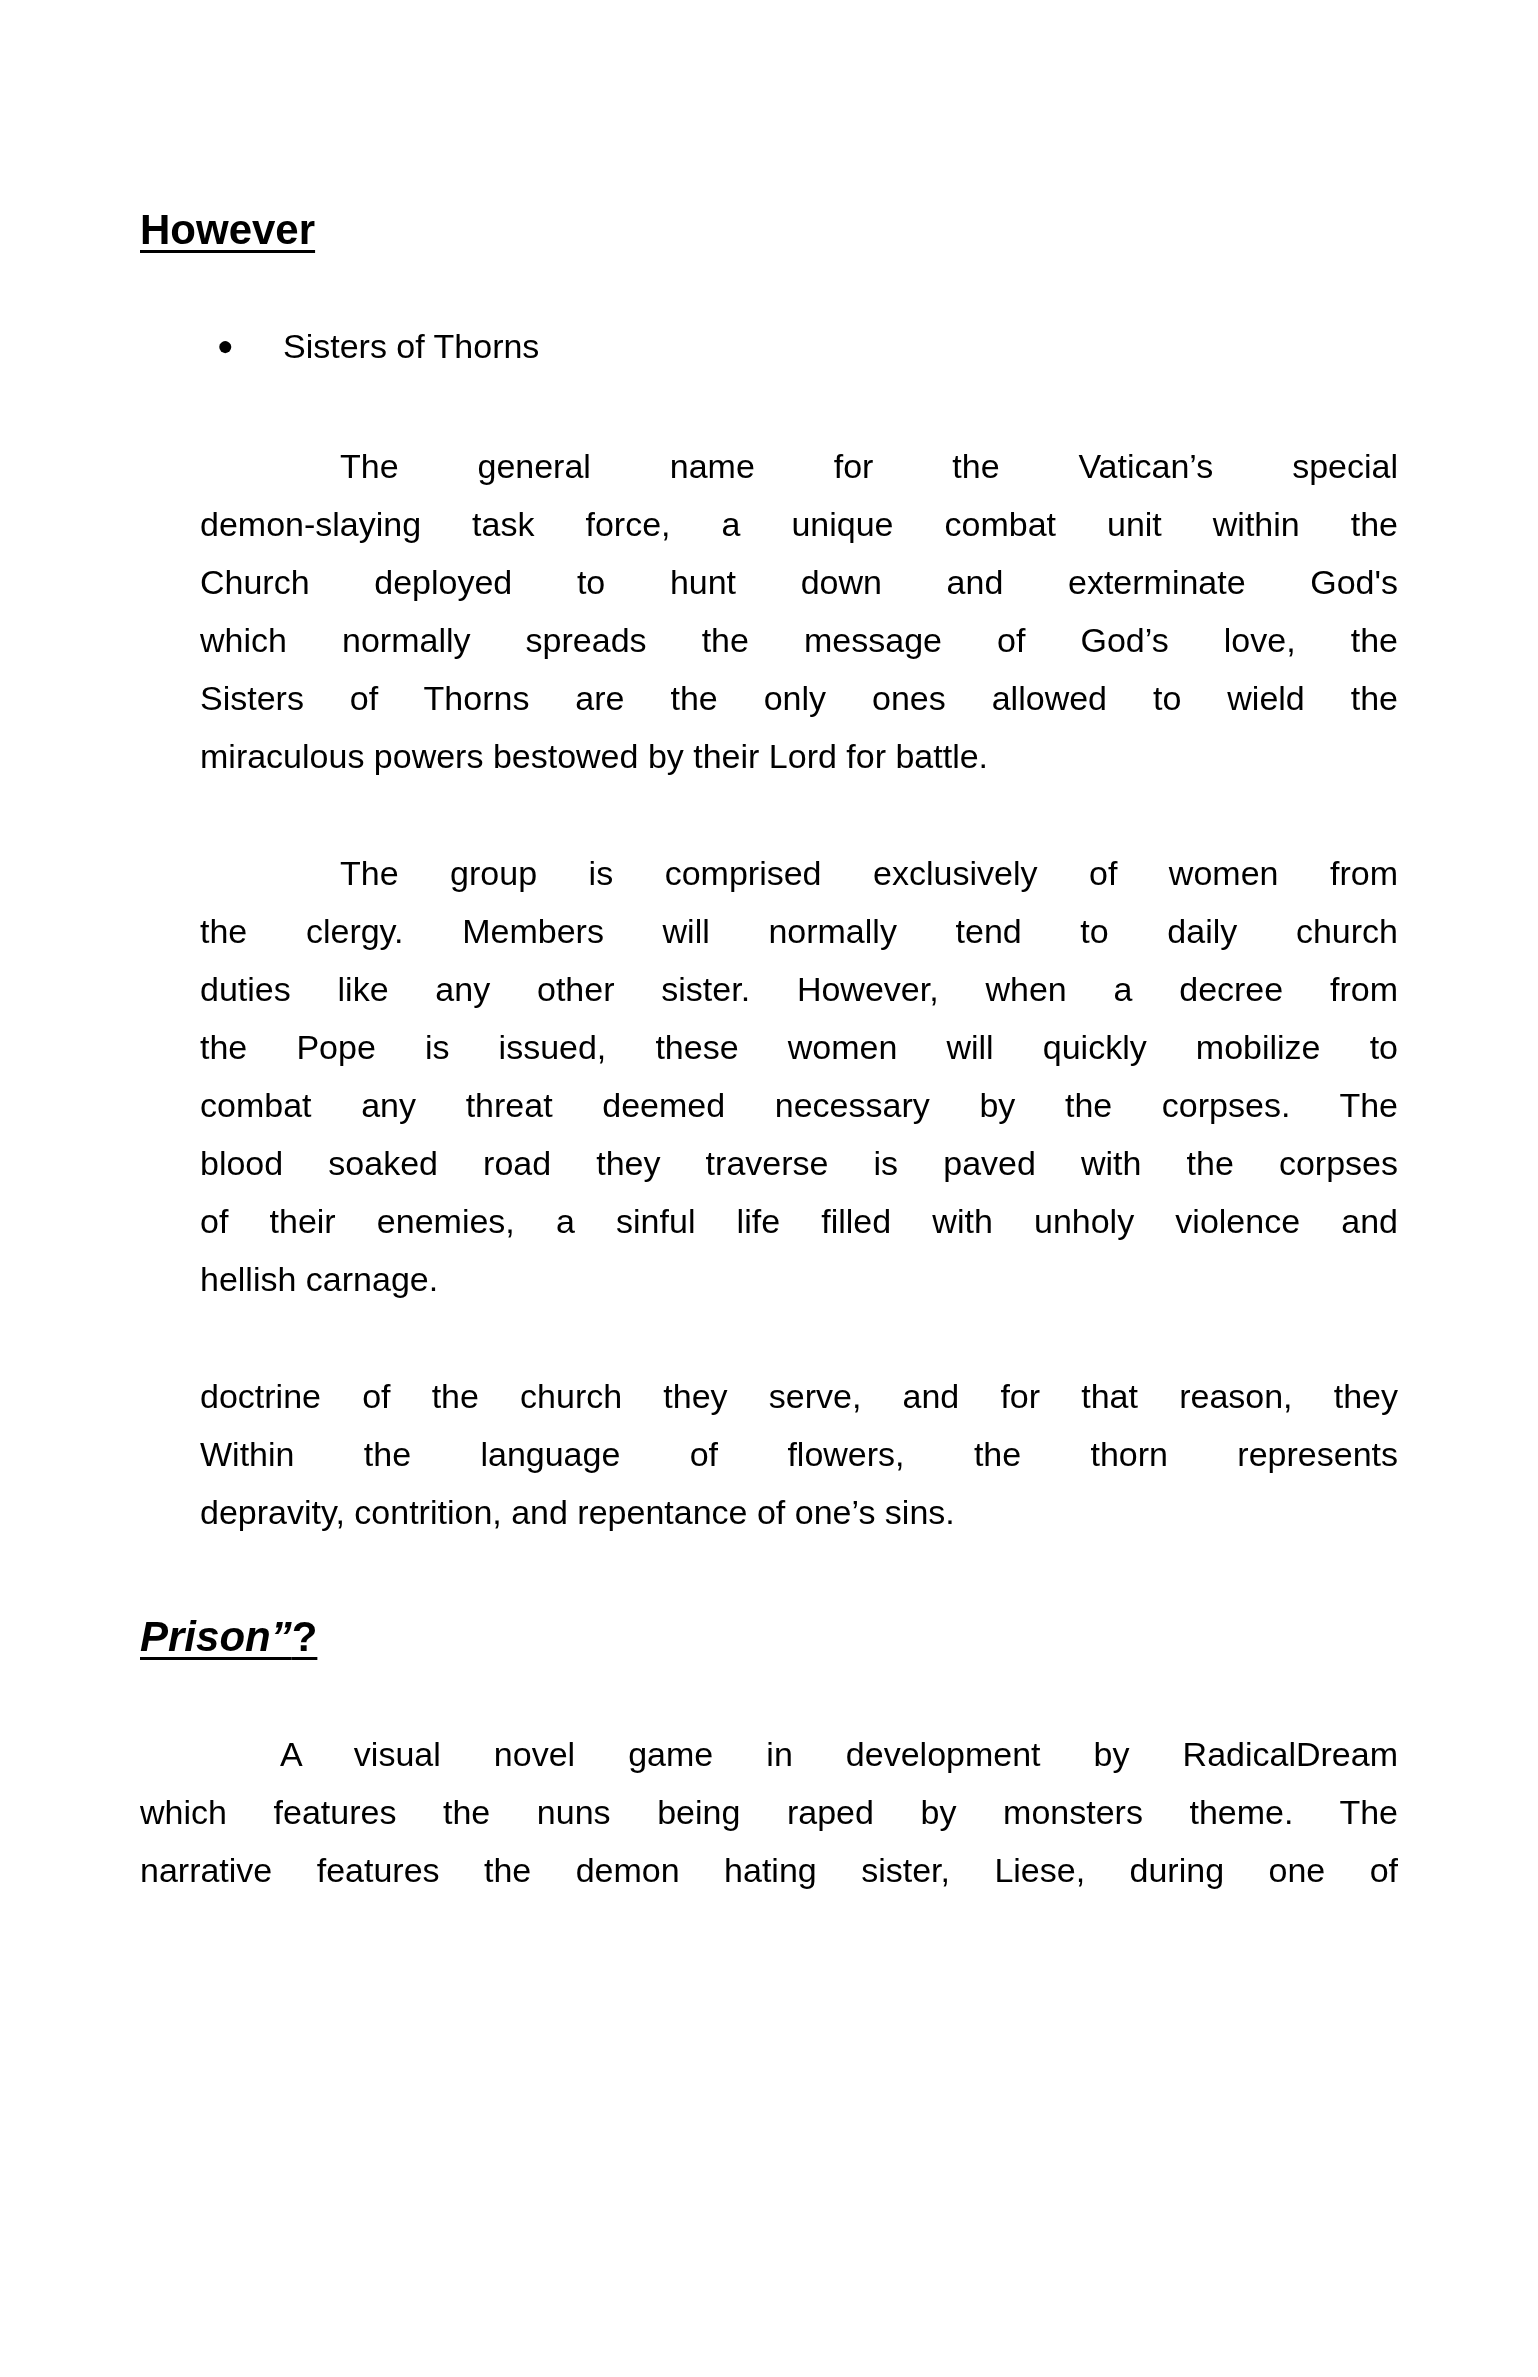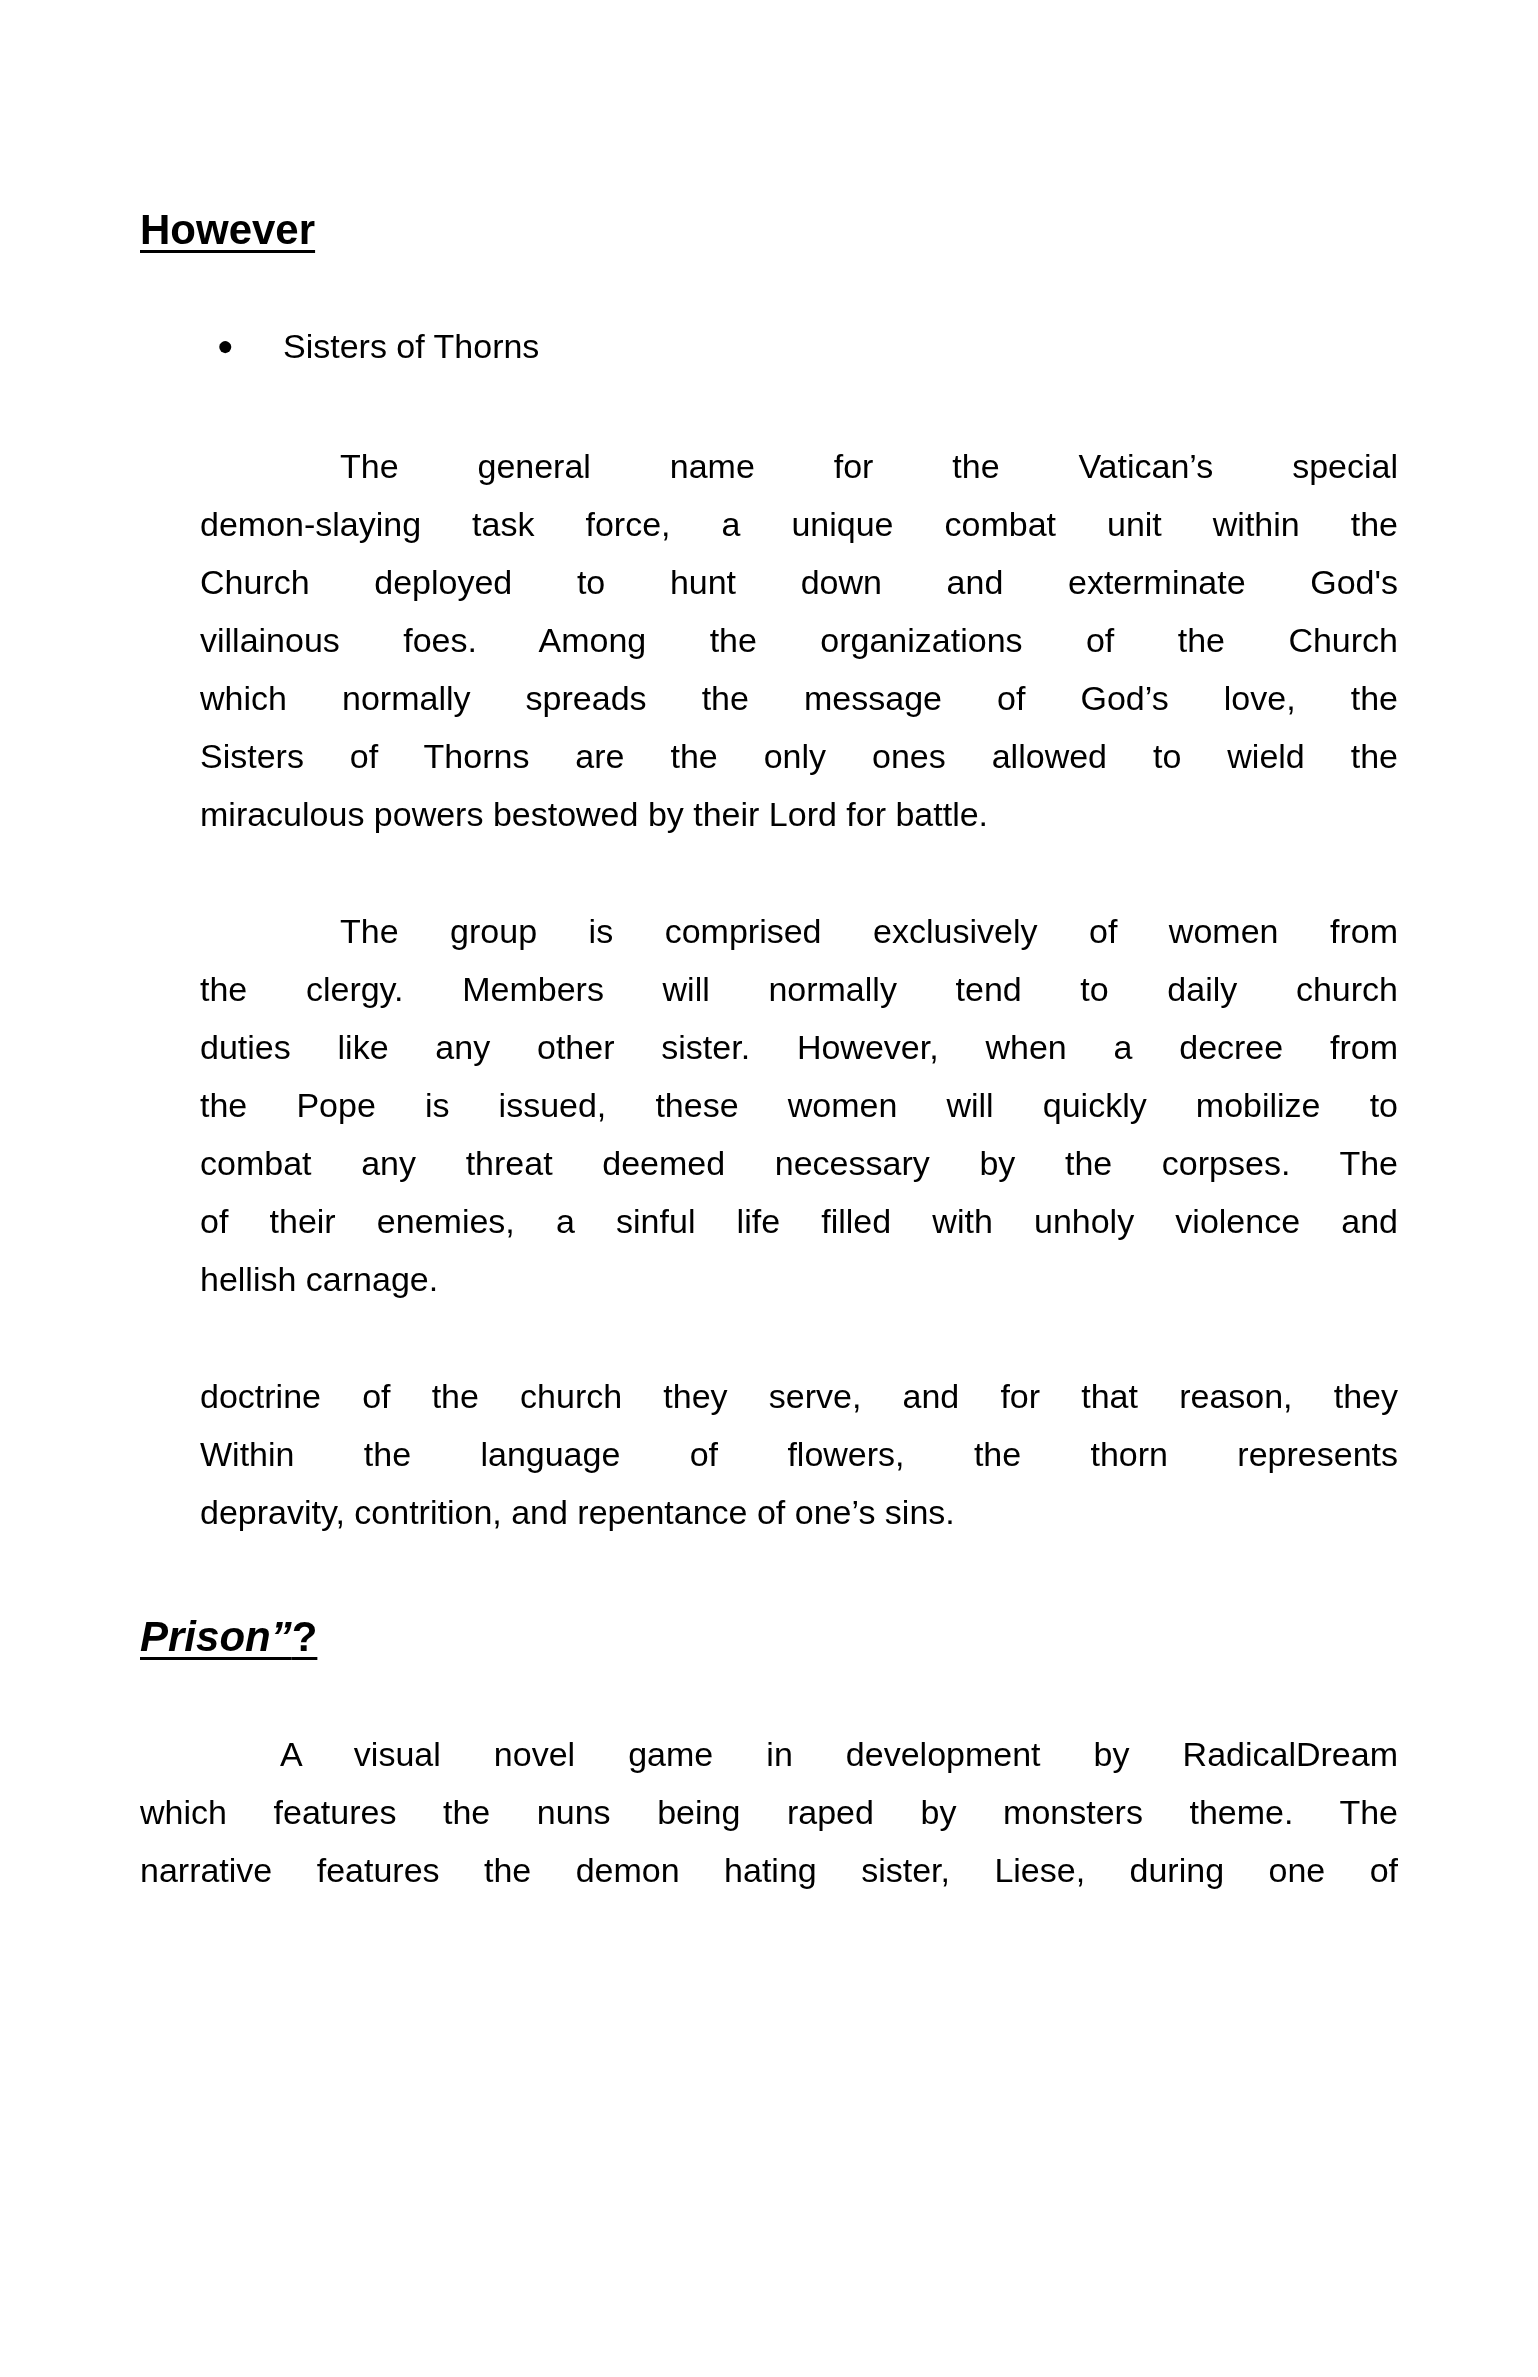--- a/index.html
+++ b/index.html
@@ -81,32 +81,32 @@
 
   <div class="bullet-item">
     <span class="bullet-glyph">●</span>
     <span>Sisters of Thorns</span>
   </div>
 
   <div class="para first-para indent">
     <div class="doc-line firstline">The general name for the Vatican’s special</div>
     <div class="doc-line">demon-slaying task force, a unique combat unit within the</div>
     <div class="doc-line">Church deployed to hunt down and exterminate God's</div>
-    <div class="doc-line">villainous foes. Among the organizations of the Church</div>
     <div class="doc-line">which normally spreads the message of God’s love, the</div>
     <div class="doc-line">Sisters of Thorns are the only ones allowed to wield the</div>
     <div class="doc-line lastline">miraculous powers bestowed by their Lord for battle.</div>
   </div>
 
   <div class="para indent">
     <div class="doc-line firstline">The group is comprised exclusively of women from</div>
     <div class="doc-line">the clergy. Members will normally tend to daily church</div>
     <div class="doc-line">duties like any other sister. However, when a decree from</div>
     <div class="doc-line">the Pope is issued, these women will quickly mobilize to</div>
     <div class="doc-line">combat any threat deemed necessary by the corpses. The</div>
+    <div class="doc-line">blood soaked road they traverse is paved with the corpses</div>
     <div class="doc-line">of their enemies, a sinful life filled with unholy violence and</div>
     <div class="doc-line lastline">hellish carnage.</div>
   </div>
 
   <div class="para indent">
     <div class="doc-line">doctrine of the church they serve, and for that reason, they</div>
     <div class="doc-line">Within the language of flowers, the thorn represents</div>
     <div class="doc-line lastline">depravity, contrition, and repentance of one’s sins.</div>
   </div>
 

